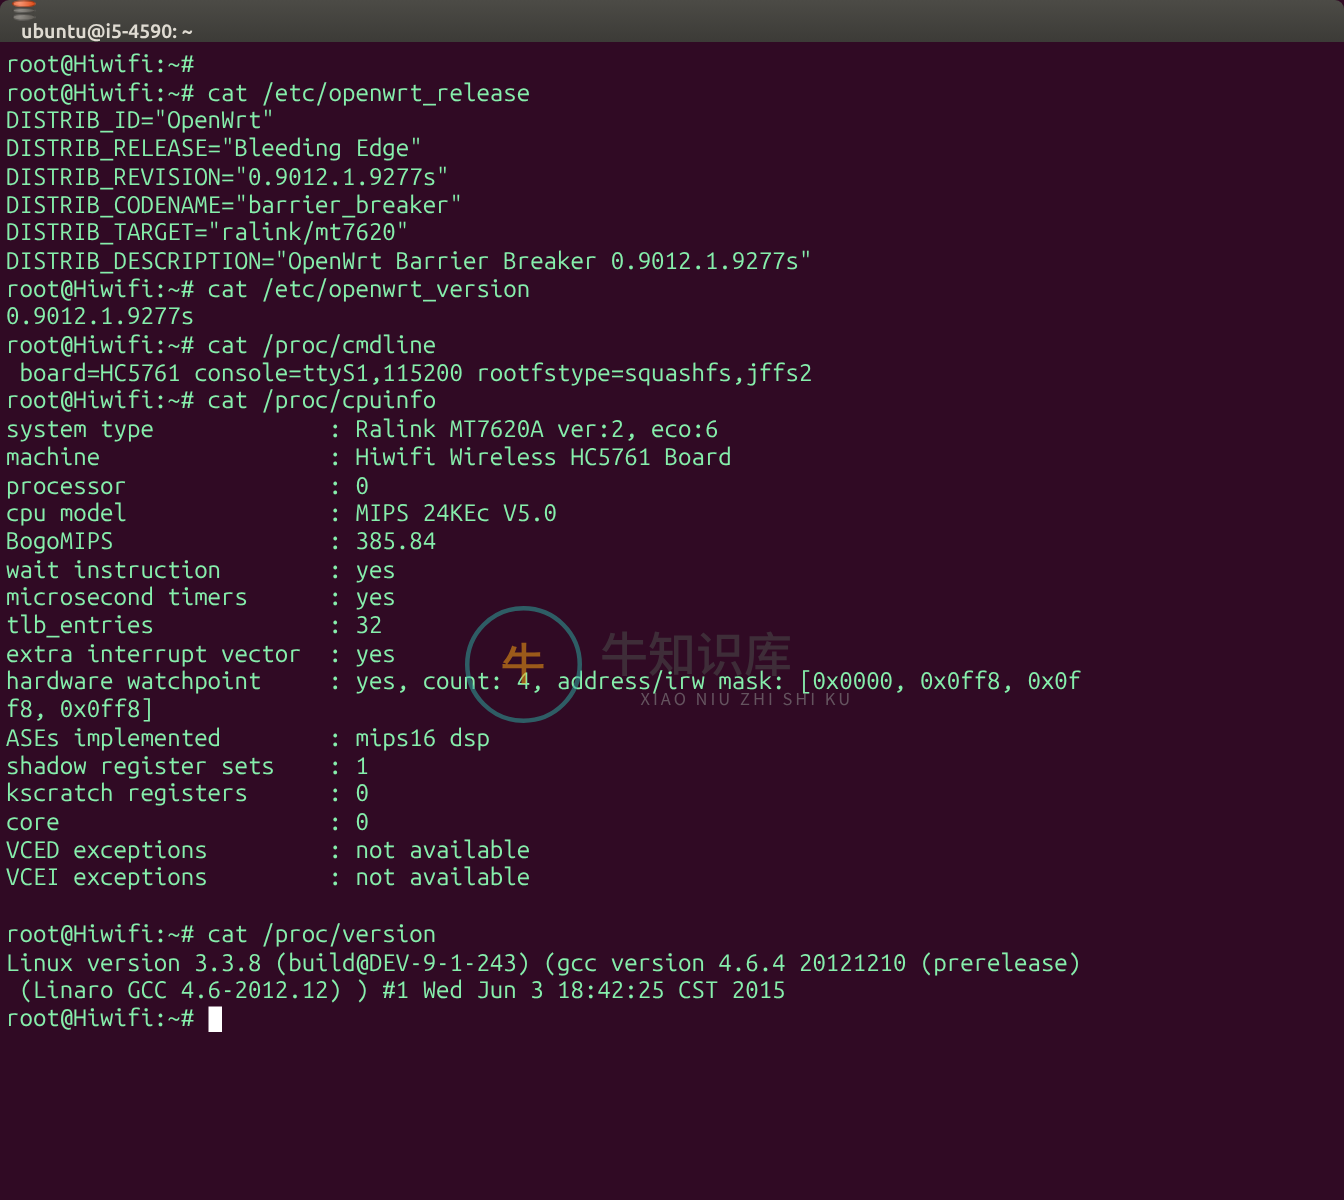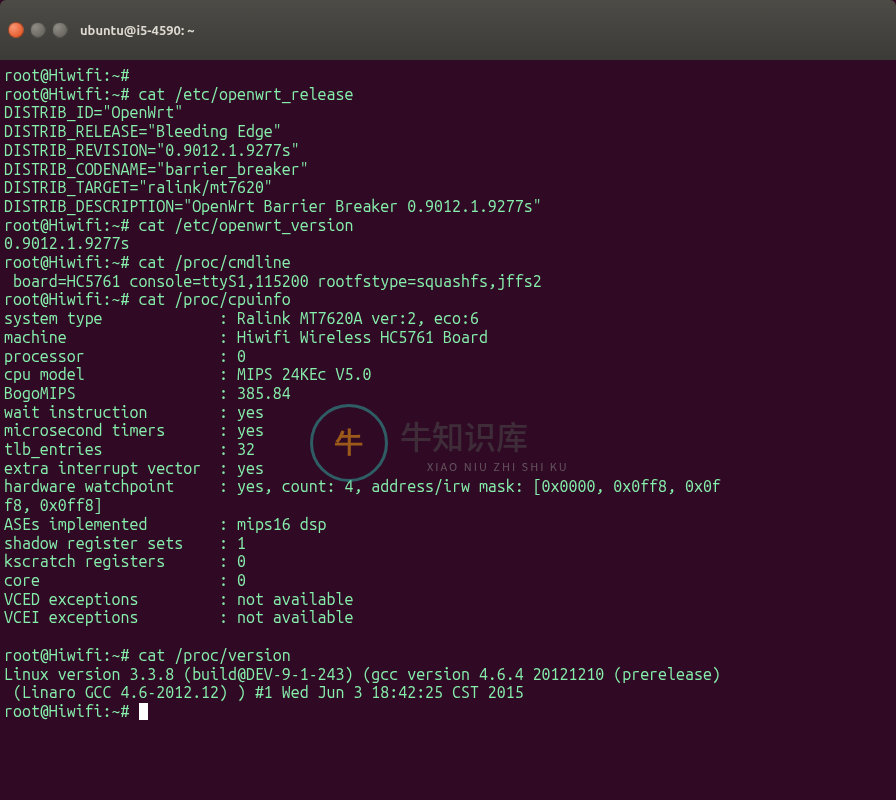--- a/index.html
+++ b/index.html
@@ -1,17 +1,17 @@
 <!DOCTYPE html>
 <html><head>
 <meta charset="utf-8">
 <style>
   html,body{margin:0;padding:0;background:#222;width:896px;height:800px;overflow:hidden;font-family:"Ubuntu Mono","DejaVu Sans Mono",monospace;}
   .window{width:896px;height:800px;background:#300a24;display:flex;flex-direction:column;}
-  .titlebar{height:28px;background:linear-gradient(to bottom,#4c4b46 0%,#3c3b37 100%);display:flex;align-items:center;padding:16px 8px;border-top-left-radius:6px;border-top-right-radius:6px;}
+  .titlebar{height:28px;background:linear-gradient(to bottom,#4c4b46 0%,#3c3b37 100%);display:flex;align-items:flex-start;padding:0 8px;border-top-left-radius:6px;border-top-right-radius:6px;flex-direction:column;}
   .wbtn{width:14px;height:14px;border-radius:50%;margin-right:6px;display:inline-block;border:1px solid rgba(0,0,0,0.3);}
   .wbtn.close{background:radial-gradient(circle at 30% 30%,#f79674,#df4a16);}
   .wbtn.min{background:radial-gradient(circle at 30% 30%,#8f8c86,#5e5b55);}
   .wbtn.max{background:radial-gradient(circle at 30% 30%,#8f8c86,#5e5b55);}
   .title{color:#dfdbd2;font-family:Ubuntu,sans-serif;font-size:13px;font-weight:bold;margin-left:6px;}
   .term{flex:1;background:#300a24;color:#86efac;font-size:16px;line-height:18.7px;padding:6px 4px 4px 4px;white-space:pre;overflow:hidden;}
   .cursor{display:inline-block;width:9px;height:17px;background:#ffffff;vertical-align:text-bottom;margin-left:1px;}
   
   .wm{position:absolute;left:310px;top:395px;width:260px;height:95px;pointer-events:none;display:flex;align-items:center;}
   .wm-circle{width:72px;height:72px;border:3px solid #2ea29b;border-radius:50%;display:flex;align-items:center;justify-content:center;opacity:0.55;}

